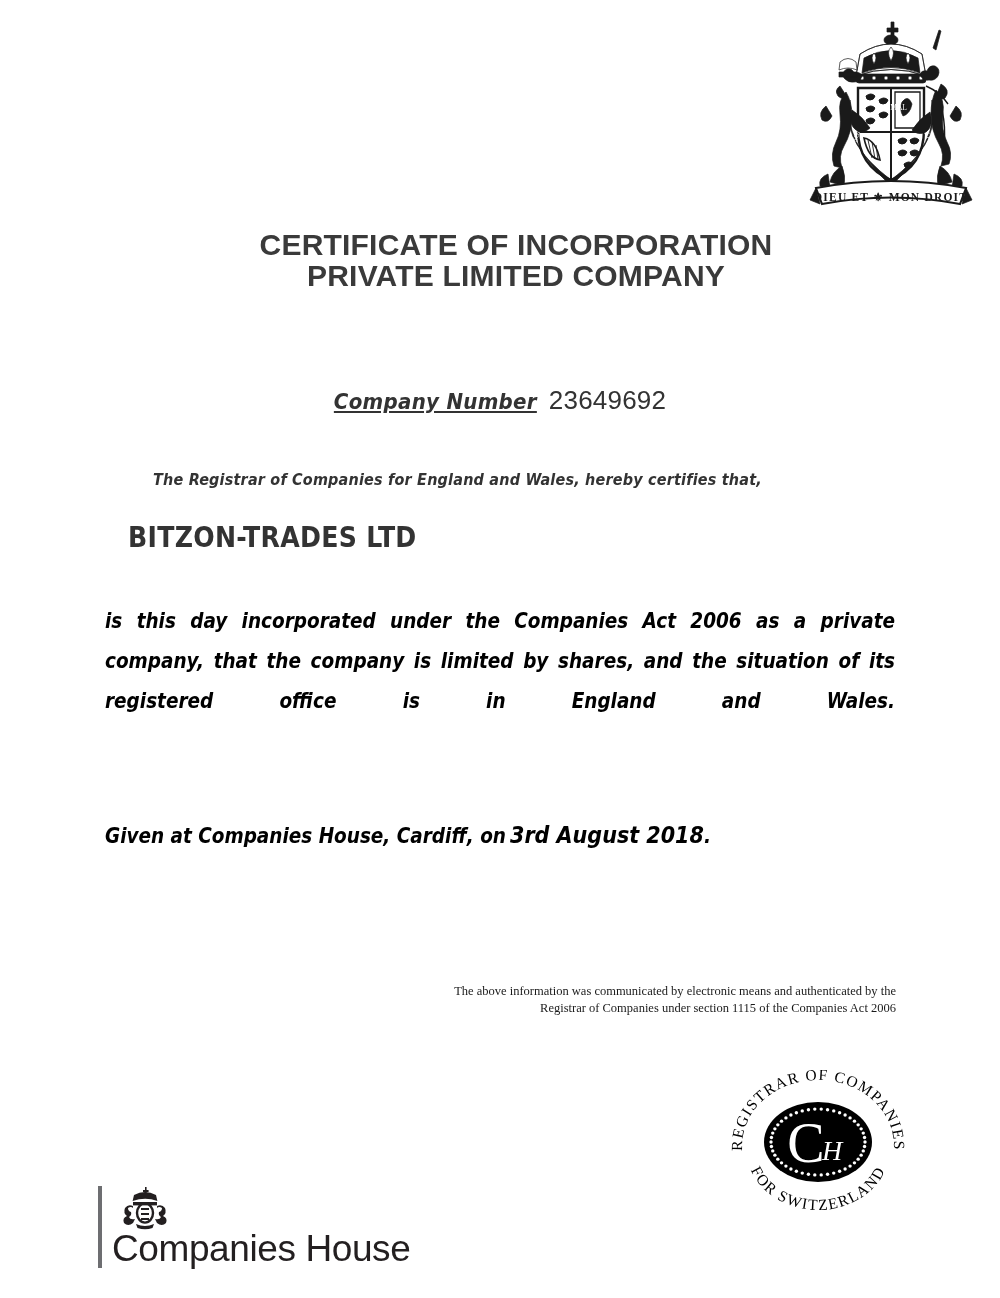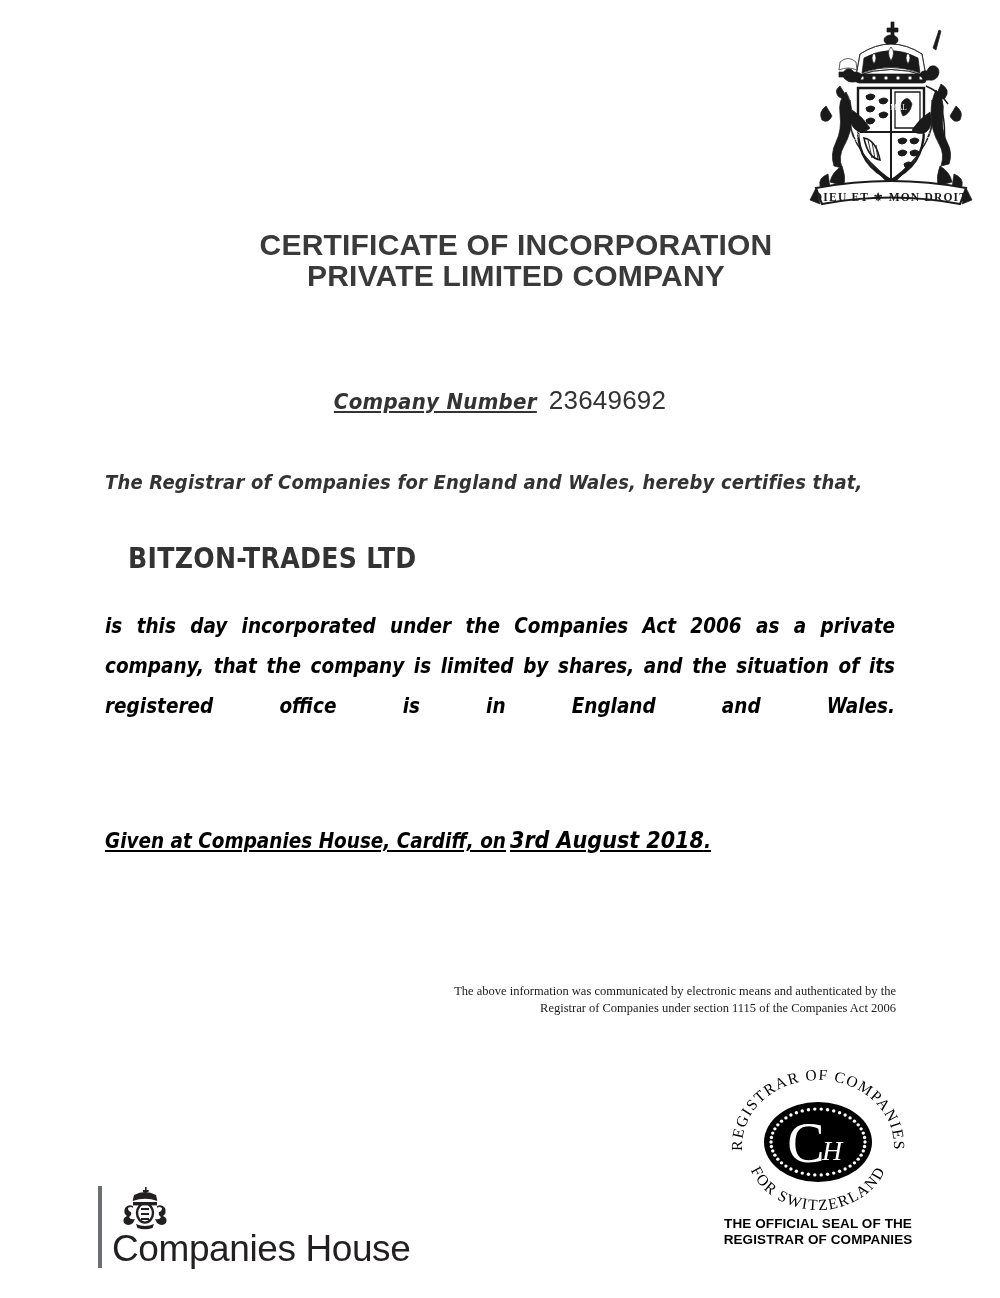--- a/index.html
+++ b/index.html
@@ -76,37 +76,38 @@
   .doc-body {
     position: absolute;
     left: 105px;
     top: 470px;
     width: 790px;
   }
   .registrar-line {
     font-family: "DejaVu Sans Condensed", "Liberation Sans Narrow", "Liberation Sans", sans-serif;
     font-style: italic;
     font-weight: bold;
-    font-size: 20px;
+    font-size: 16px;
     color: #333333;
     letter-spacing: 0.2px;
     white-space: nowrap;
+    margin-left: 48px;
   }
   .company-name {
-    margin-top: 48px;
+    margin-top: 32px;
     margin-left: 23px;
     font-family: "DejaVu Sans Condensed", "Liberation Sans Narrow", "Liberation Sans", sans-serif;
     font-weight: bold;
     font-style: normal;
     font-size: 28px;
     color: #333333;
     letter-spacing: 0.3px;
   }
   .body-paragraph {
-    margin-top: 31px;
+    margin-top: 47px;
     font-family: "DejaVu Sans Condensed", "Liberation Sans Narrow", "Liberation Sans", sans-serif;
     font-style: italic;
     font-weight: bold;
     font-size: 20.5px;
     color: #000000;
     line-height: 40px;
     text-align: justify;
     text-justify: inter-word;
   }
   .body-paragraph:after {
@@ -115,21 +116,20 @@
     width: 100%;
   }
   .given-line {
     margin-top: 61px;
     font-family: "DejaVu Sans Condensed", "Liberation Sans Narrow", "Liberation Sans", sans-serif;
     font-style: italic;
     font-weight: bold;
     font-size: 20.5px;
     color: #000000;
     white-space: nowrap;
-    text-decoration: underline;
   }
   .given-date {
     font-size: 23px;
     margin-left: 4px;
   }
 
   
   .footnote {
     position: absolute;
     left: 0;
@@ -364,24 +364,20 @@
           <circle cx="122.08" cy="47.88" r="1.7"></circle>
           <circle cx="126.46" cy="51.17" r="1.7"></circle>
           <circle cx="130.16" cy="54.85" r="1.7"></circle>
           <circle cx="133.11" cy="58.85" r="1.7"></circle>
           <circle cx="135.26" cy="63.10" r="1.7"></circle>
           <circle cx="136.56" cy="67.51" r="1.7"></circle>
         </g>
       <text x="78" y="92" font-family="'Liberation Serif','DejaVu Serif',serif" font-size="56" fill="#ffffff" text-anchor="middle" id="sealMonoMain">C</text>
       <text x="104" y="90" font-family="'Liberation Serif','DejaVu Serif',serif" font-size="28" font-style="italic" fill="#ffffff" text-anchor="middle" id="sealMonoSub">H</text>
     </svg>
-    <div class="seal-caption">
-      <span>THE OFFICIAL SEAL OF THE</span>
-      <span>REGISTRAR OF COMPANIES</span>
-    </div>
   </div>
 
   <div class="ch-logo">
     <div class="ch-rule"></div>
     <div class="ch-crest">
       <svg width="58" height="44" viewBox="0 0 58 44" aria-hidden="true">
         <g fill="#231f20">
           <path d="M29 1 l1.6 0 0 3 2 0 0 2 -2 0 0 2.4 -1.6 0 0 -2.4 -2 0 0 -2 2 0z"></path>
           <path d="M18 9 q11 -6 22 0 l1.4 6 q-12 -4.6 -24.8 0z"></path>
           <rect x="17" y="16" width="24" height="3.4"></rect>

